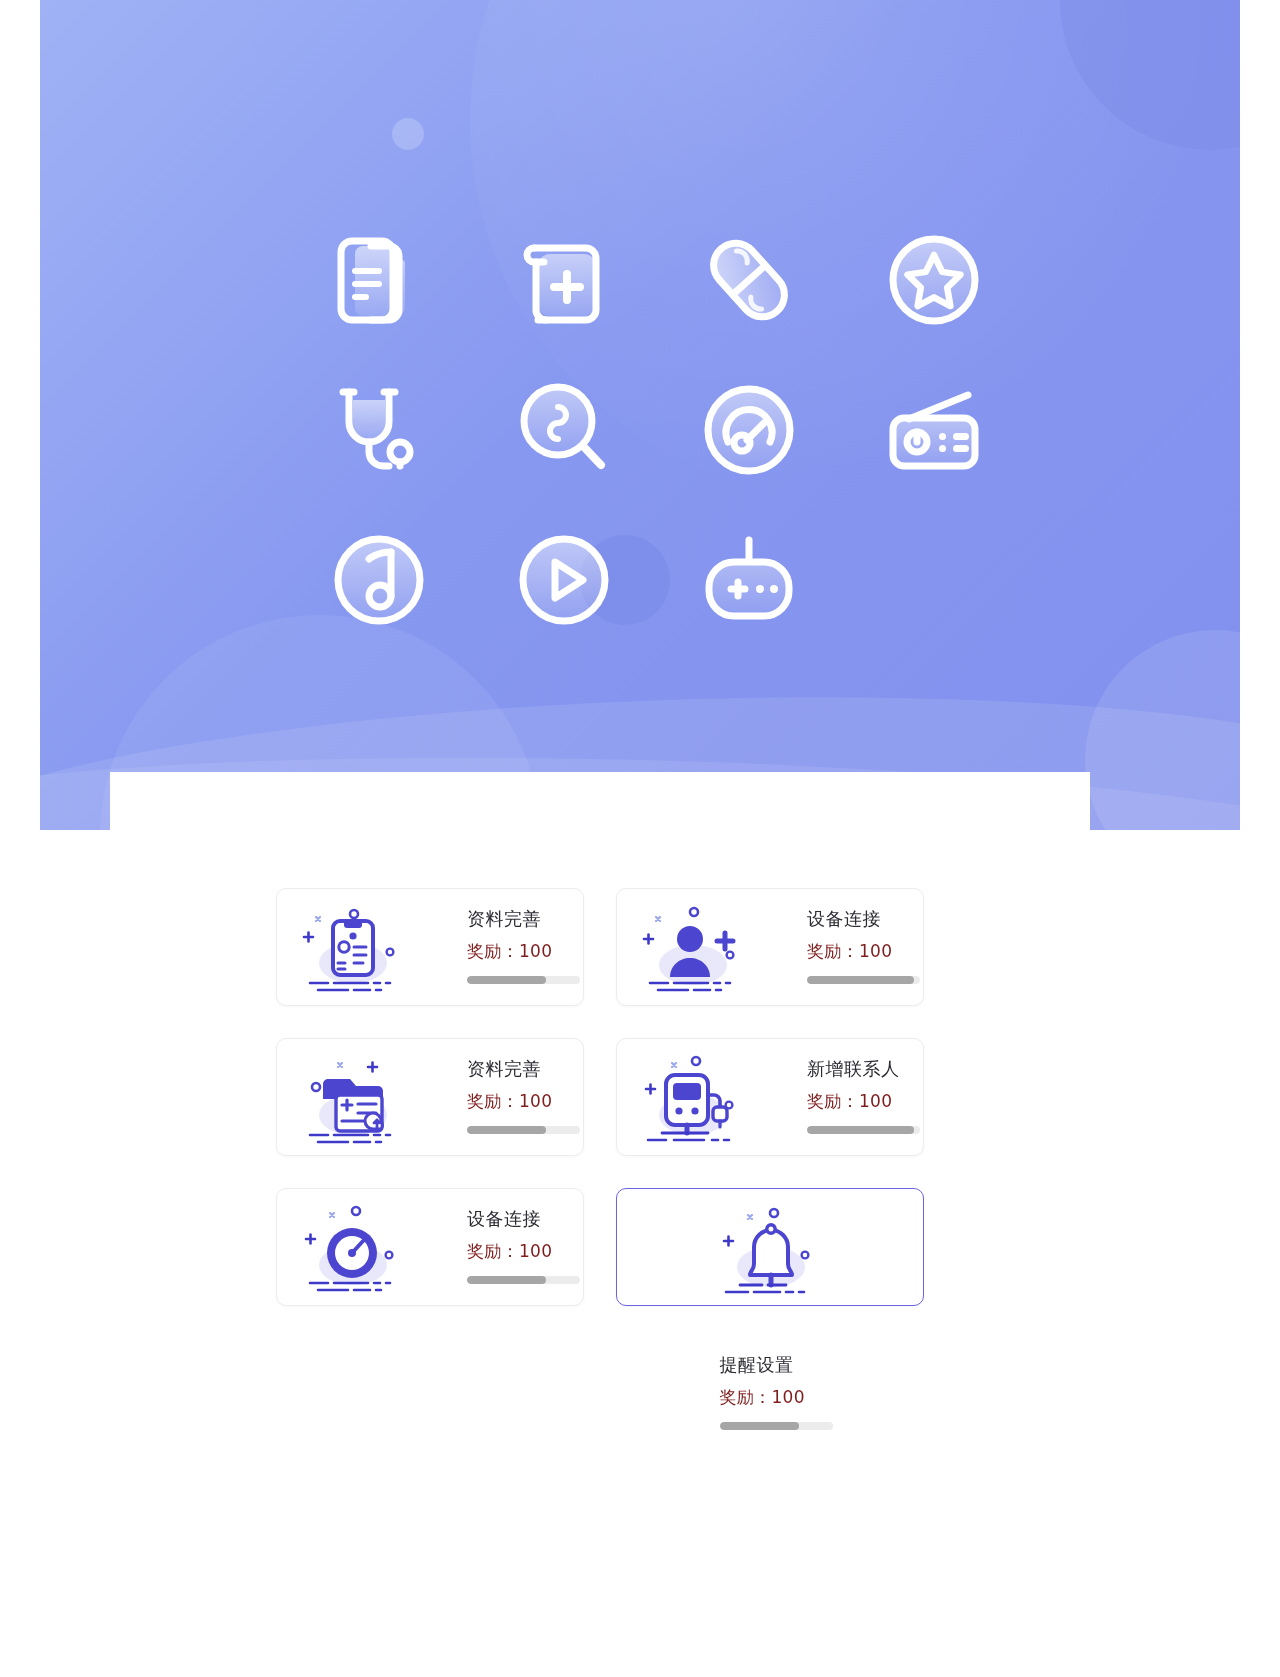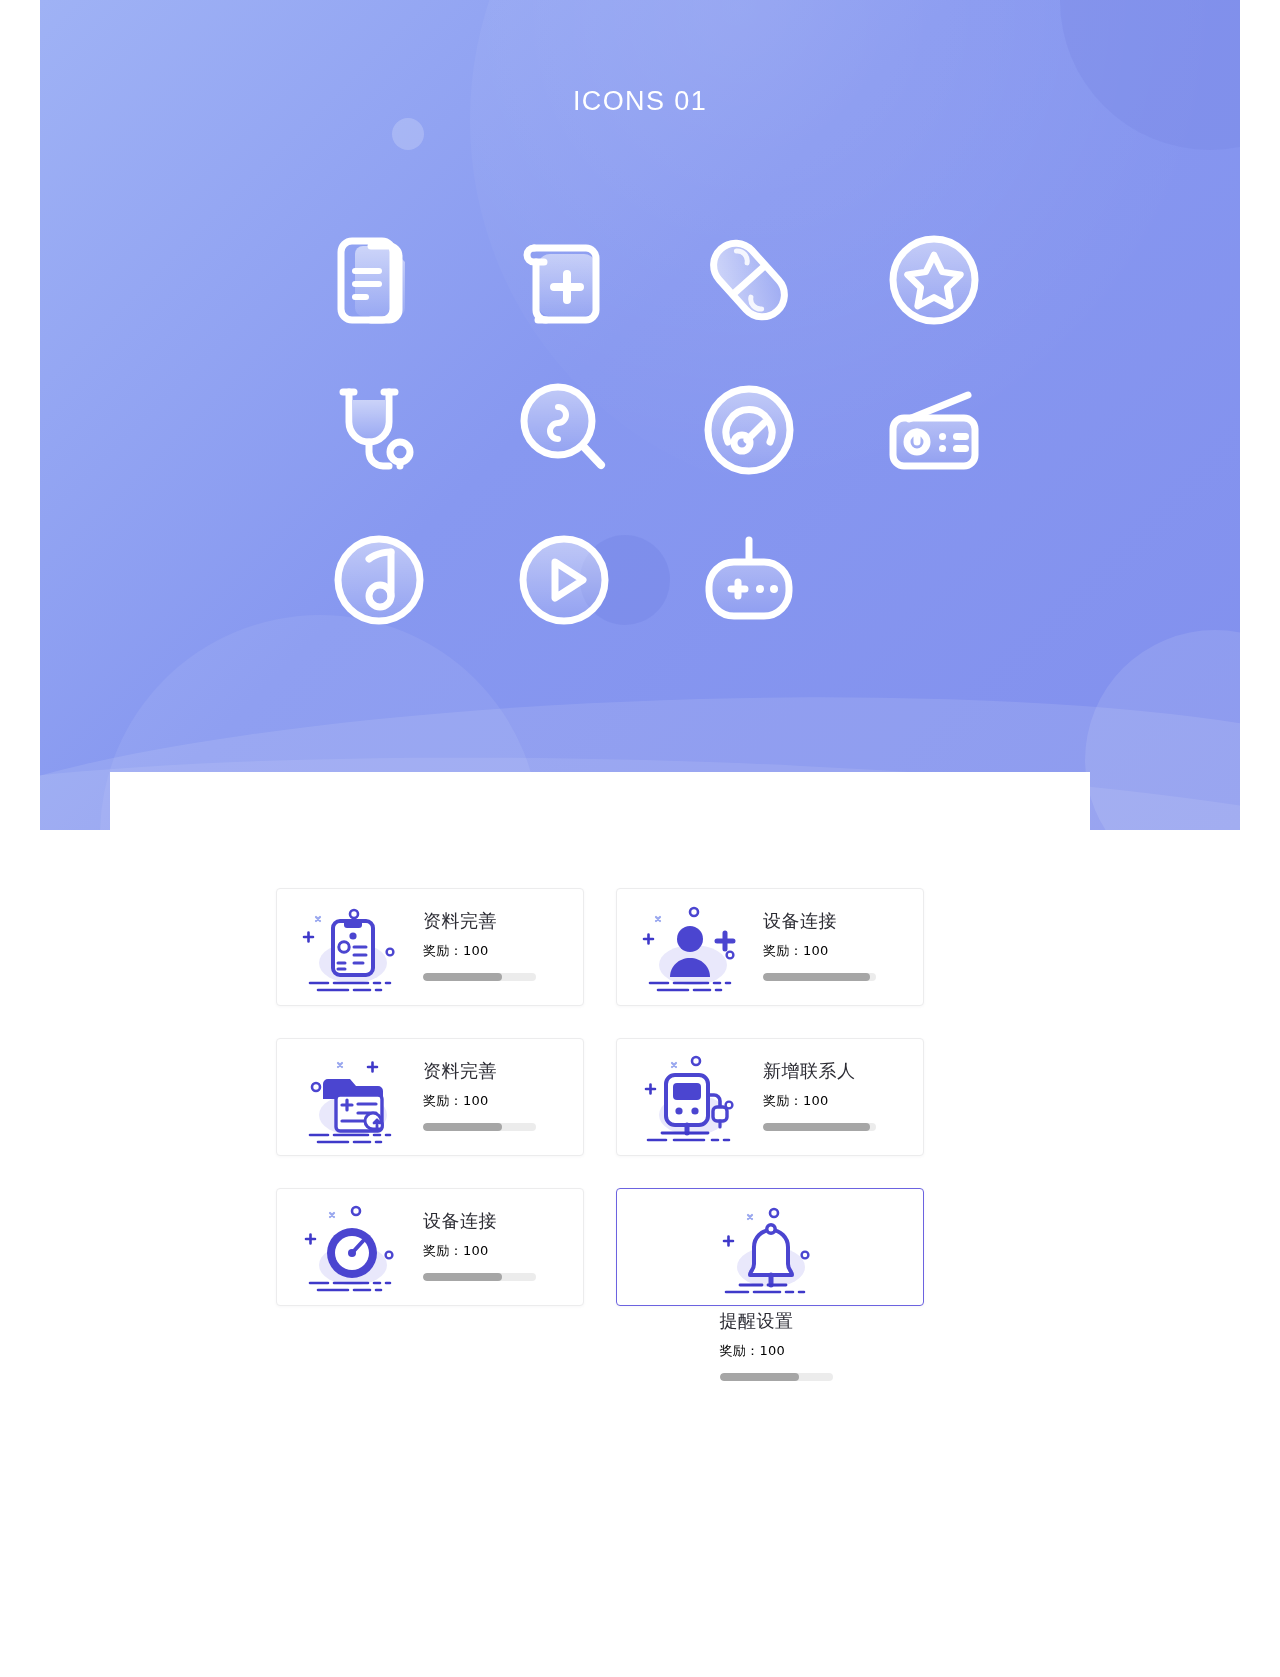--- a/index.html
+++ b/index.html
@@ -66,58 +66,58 @@
     width:648px;
     display:grid;
     grid-template-columns:308px 308px;
     grid-template-rows:repeat(3,118px);
     gap:32px;
   }
   .card{
     position:relative;
     background:#ffffff;
     border:1px solid #ececed;
-    border-radius:4px;
+    border-radius:10px;
     display:flex; align-items:center;
     padding:0 14px 0 16px;
     box-shadow:0 1px 3px rgba(40,40,80,.04);
+    gap:44px;
   }
   .card.selected{ border:1.5px solid #6c63e0;flex-direction:column; }
   .card-illu{
     width:120px; height:108px; flex:0 0 120px;
     display:flex; align-items:center; justify-content:center;
   }
   .card-body{ flex:1; padding-left:10px; padding-bottom:4px; }
   .card-title{
     font-size:18px; color:#2b2b33; letter-spacing:.5px;
     font-family:"DejaVu Sans","Liberation Sans",sans-serif;
     margin-bottom:9px;
   }
   .card-reward{
-    font-size:13px; color:#000000; letter-spacing:.3px;
+    font-size:17px; color:#7f1d1d; letter-spacing:.3px;
     font-family:"DejaVu Sans","Liberation Sans",sans-serif;
     margin-bottom:13px;
   }
   .bar{ width:113px; height:8px; border-radius:5px; background:#ececec; overflow:hidden; }
   .bar-fill{ height:100%; border-radius:5px; background:#a6a6a6; }
 </style>
 </head>
 <body>
 
 <div class="hero">
   <div class="hero-blob blob-a"></div>
   <div class="hero-blob blob-b"></div>
   <div class="hero-blob blob-c"></div>
   <div class="hero-blob blob-d"></div>
   <div class="hero-blob blob-e"></div>
   <div class="hero-blob blob-f"></div>
   <div class="wave1"></div>
   <div class="wave2"></div>
 
-  <div class="hero-title">ICONS 01</div>
 
   <div class="icon-grid">
 
     <div class="icon-cell">
       <svg width="104" height="104" viewBox="0 0 104 104">
         <defs>
             <linearGradient id="g1" x1="0" y1="0" x2="0" y2="1">
           <stop offset="0" stop-color="#ffffff" stop-opacity=".55"></stop>
           <stop offset="1" stop-color="#ffffff" stop-opacity=".10"></stop>
             </linearGradient>

